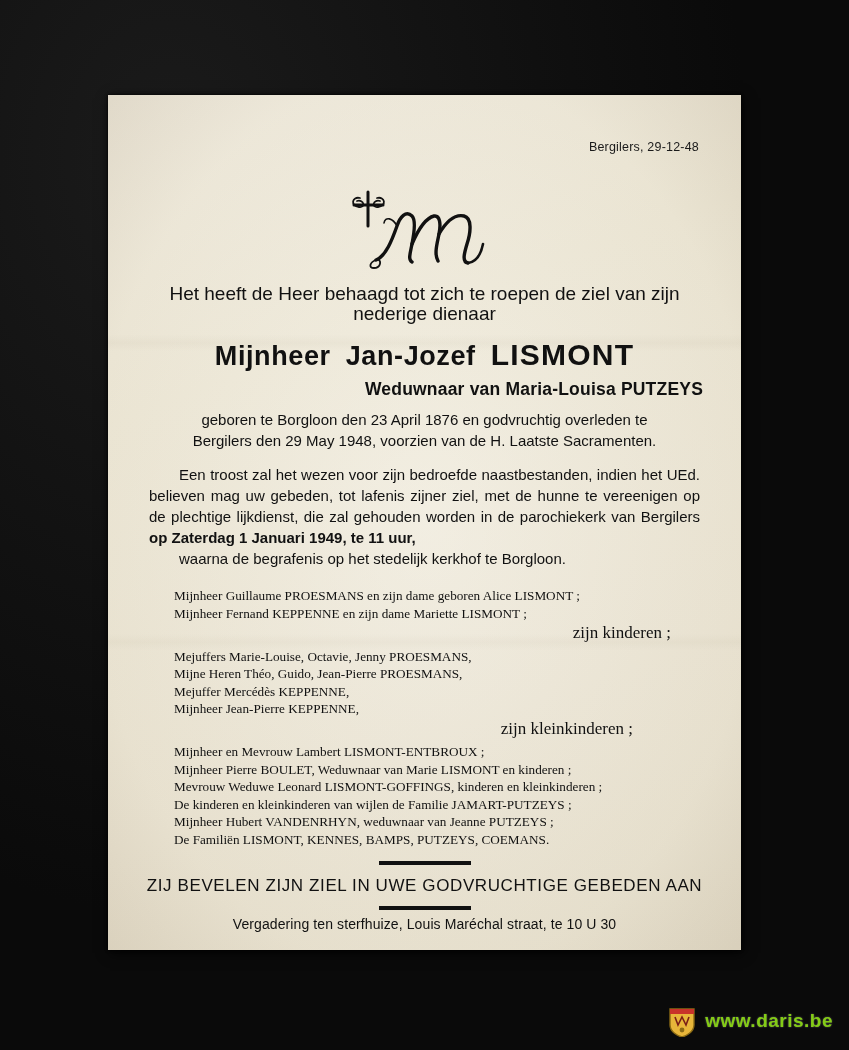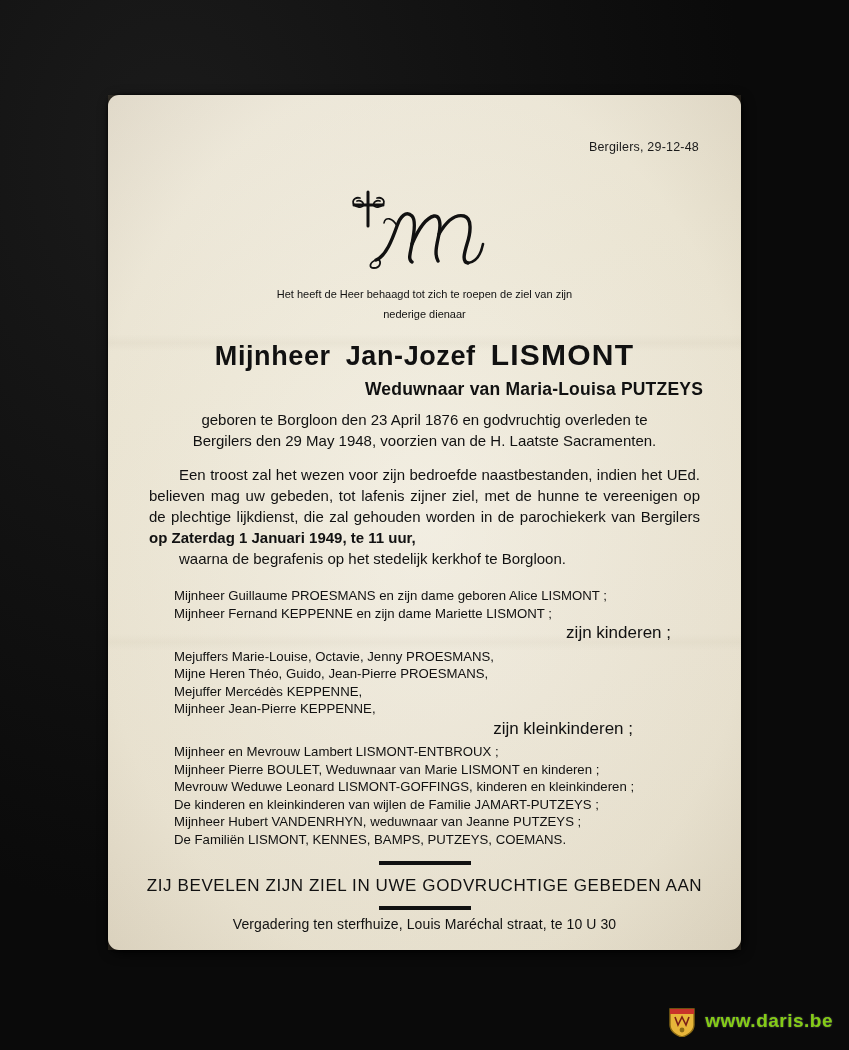--- a/index.html
+++ b/index.html
@@ -17,21 +17,20 @@
       radial-gradient(ellipse at 20% 15%, #1b1b1b 0%, #0a0a0a 60%),
       radial-gradient(ellipse at 85% 80%, #1a1a1a 0%, #070707 55%),
       linear-gradient(145deg,#0d0d0d 0%, #000 50%, #0b0b0b 100%);
   }
   
   #card{
     position:absolute;
     left:108px;top:95px;width:633px;height:855px;
     background:linear-gradient(160deg,#f3efe4 0%, #efeada 30%, #ece6d6 70%, #e9e3d2 100%);
     box-shadow:0 0 3px rgba(0,0,0,.9), 2px 3px 12px rgba(0,0,0,.8);
-    border-radius:11px;
   }
   #card:after{
     
     content:"";position:absolute;left:0;top:0;right:0;bottom:0;
     background:
       linear-gradient(to bottom, rgba(0,0,0,0) 0%, rgba(0,0,0,0) 28%, rgba(120,100,70,.045) 29%, rgba(0,0,0,0) 30%),
       linear-gradient(to bottom, rgba(0,0,0,0) 0%, rgba(0,0,0,0) 63%, rgba(120,100,70,.04) 64%, rgba(0,0,0,0) 65%),
       radial-gradient(ellipse at 50% 50%, rgba(255,255,255,.25) 0%, rgba(190,175,140,.10) 75%, rgba(150,130,95,.20) 100%);
     pointer-events:none;
   }
@@ -49,21 +48,21 @@
   .monogram{
     text-align:center;
     margin-top:28px;
     height:92px;
   }
   .monogram svg{display:inline-block;}
 
   .lead{
     text-align:center;
     font-family:"Liberation Sans", sans-serif;
-    font-size:11px;
+    font-size:19px;
     line-height:20px;
     margin-top:10px;
     font-weight:400;
     color:#111;
   }
   .name{
     text-align:center;
     font-family:"Liberation Sans", sans-serif;
     font-weight:bold;
     font-size:27px;
@@ -102,21 +101,21 @@
     font-family:"Liberation Sans", sans-serif;
     font-size:15px;
     line-height:21px;
     text-align:left;
   }
 
   .families{
     margin-top:18px;
     padding-left:28px;
     padding-right:10px;
-    font-family:Liberation Sans, sans-serif;
+    font-family:Liberation Serif, serif;
     font-size:13.2px;
     line-height:17.5px;
   }
   .fam-block{margin-bottom:2px;}
   .fam-line{white-space:nowrap;}
   .rel{
     text-align:right;
     font-size:17px;
     padding-right:22px;
     margin-top:1px;

